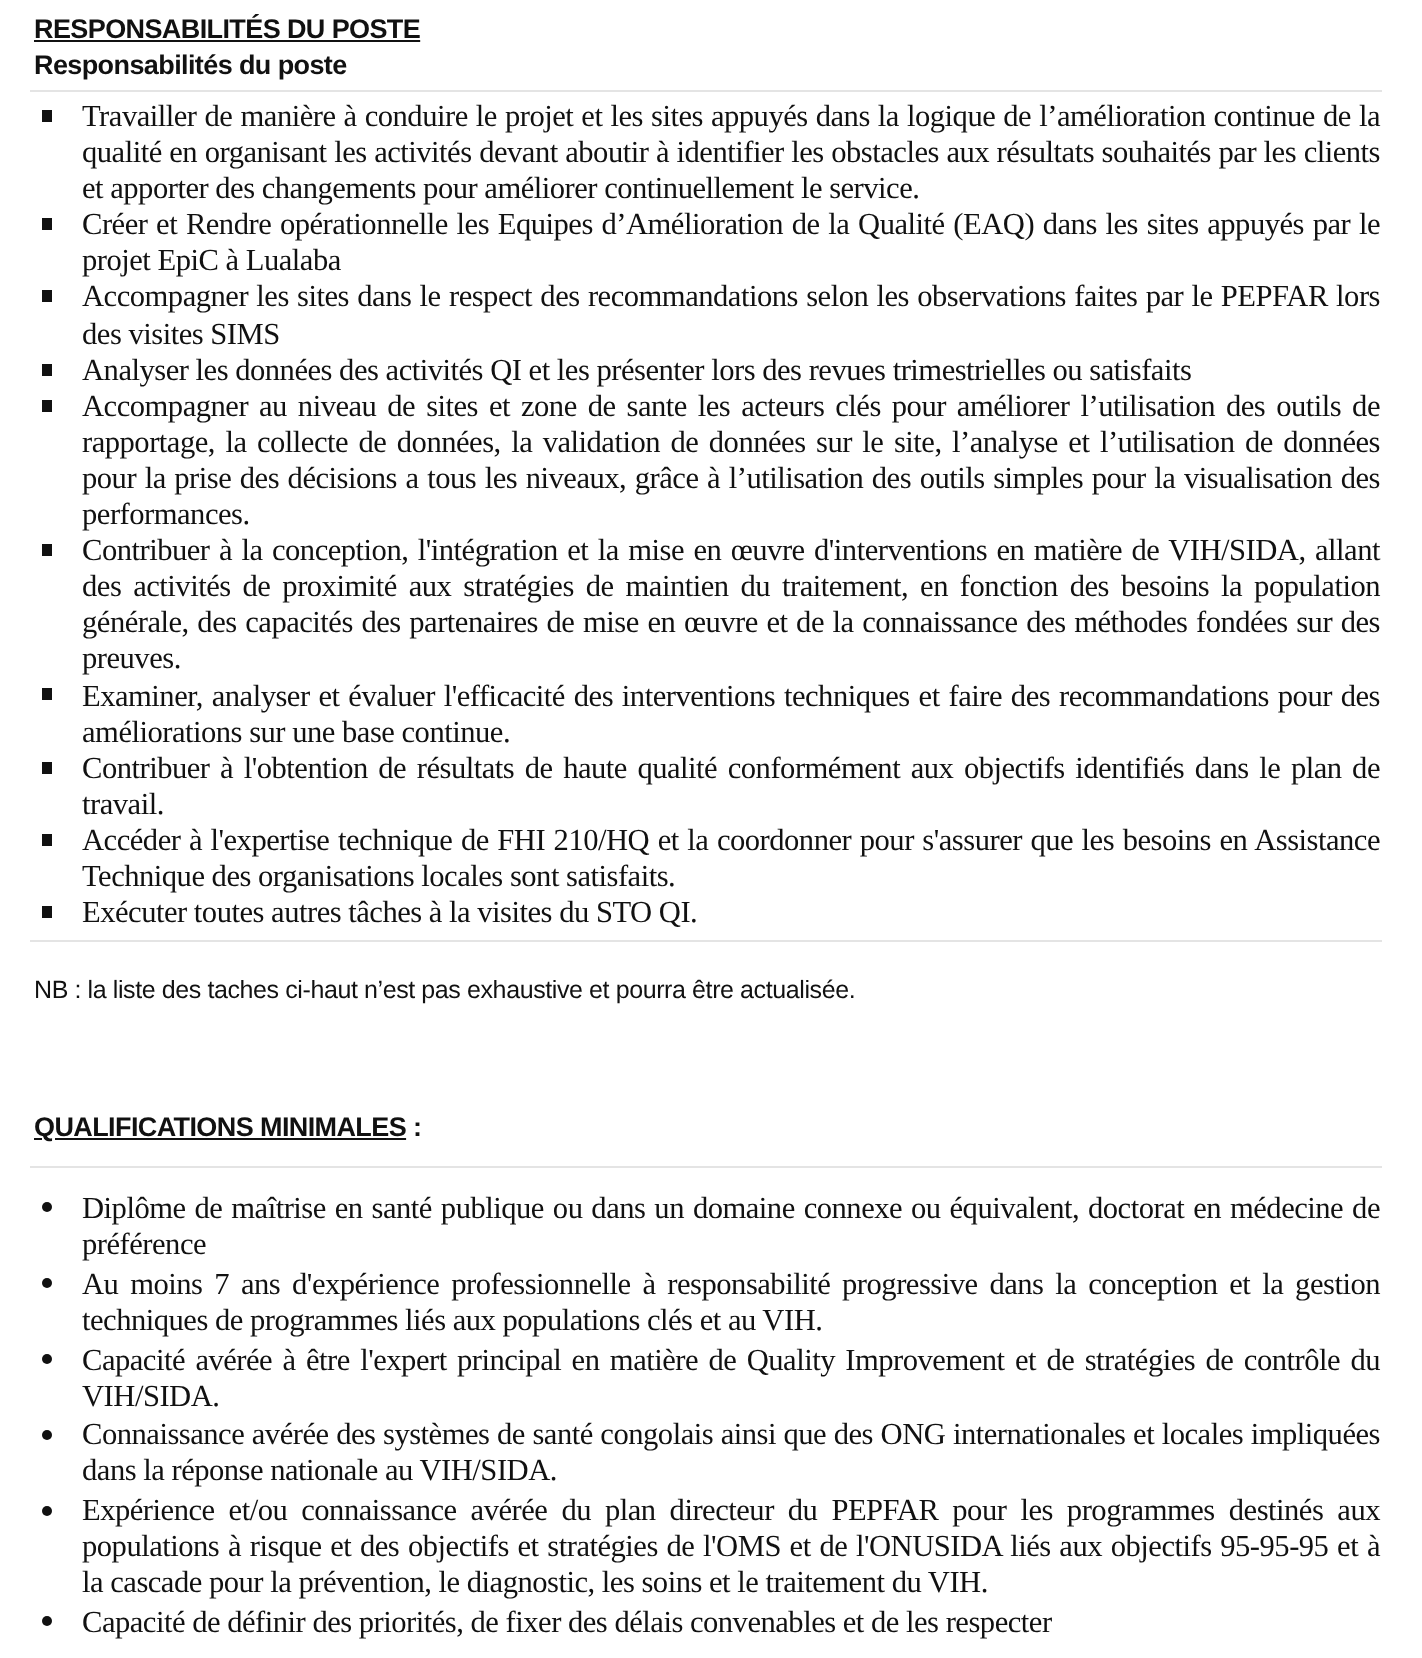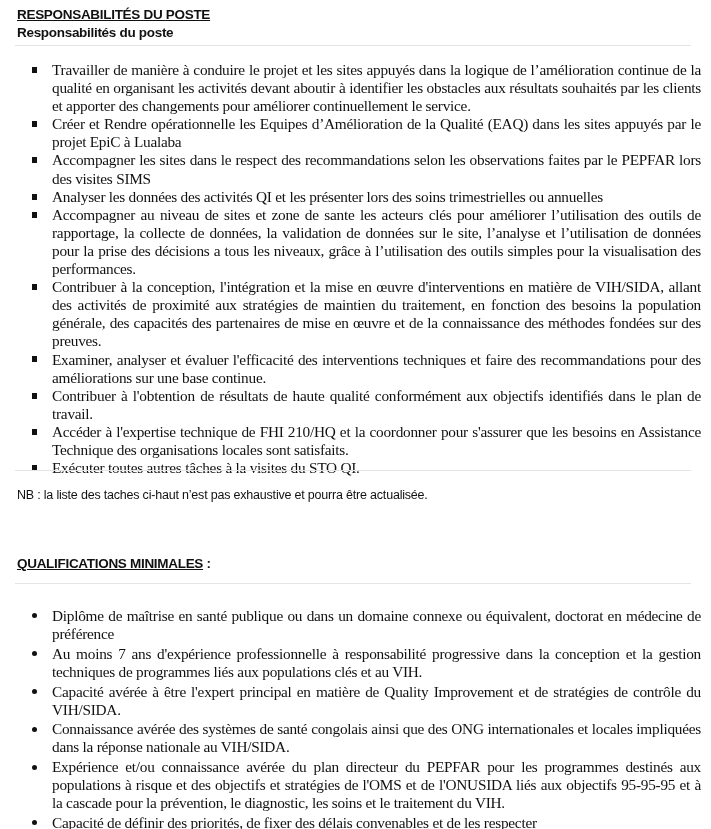--- a/index.html
+++ b/index.html
@@ -2,21 +2,21 @@
 <html><head>
   <meta charset="utf-8">
   <style>
     html, body { margin: 0; padding: 0; background: #ffffff; }
     body { width: 711px; height: 829px; overflow: hidden; position: relative; color: #111; }
     .sans { font-family: "Liberation Sans", "DejaVu Sans", sans-serif; }
     .serif { font-family: "Liberation Serif", "DejaVu Serif", serif; }
     .h1 { position: absolute; left: 17px; top: 7px; font-size: 13.5px; font-weight: bold; text-decoration: underline; letter-spacing: -0.3px; }
     .h2 { position: absolute; left: 17px; top: 25px; font-size: 13.5px; font-weight: bold; letter-spacing: -0.3px; }
     .rule { position: absolute; left: 15px; width: 676px; height: 1px; background: #e4e4e4; }
-    ul.list { position: absolute; left: 0; margin: 11px; padding: 0; list-style: none; width: 690px; }
+    ul.list { position: absolute; left: 0; margin: 0; padding: 0; list-style: none; width: 690px; }
     ul.list li { position: relative; padding-left: 41px; font-size: 15.3px; line-height: 18.1px; text-align: justify; letter-spacing: -0.25px; }
     ul.list li .bullet { position: absolute; left: 17px; top: 0; width: 12px; text-align: center; }
     .sq { display: inline-block; width: 5px; height: 6px; background: #111; vertical-align: middle; margin-top: -3px; }
     .dot { display: inline-block; width: 5px; height: 5px; border-radius: 50%; background: #111; vertical-align: middle; margin-top: -3px; }
     .nb { position: absolute; left: 17px; top: 488px; font-size: 12.5px; letter-spacing: -0.2px; }
     .h3 { position: absolute; left: 17px; top: 556px; font-size: 13.5px; font-weight: bold; letter-spacing: -0.3px; }
     .h3 .u { text-decoration: underline; }
     #list1 { top: 50px; }
     #list2 { top: 596px; }
     #list2 li { margin-bottom: 1.6px; }
@@ -25,21 +25,21 @@
 <body>
 
 <div class="h1 sans">RESPONSABILITÉS DU POSTE</div>
 <div class="h2 sans">Responsabilités du poste</div>
 <div class="rule" style="top:45px"></div>
 
 <ul class="list serif" id="list1">
   <li><span class="bullet"><span class="sq"></span></span><span>Travailler de manière à conduire le projet et les sites appuyés dans la logique de l’amélioration continue de la qualité en organisant les activités devant aboutir à identifier les obstacles aux résultats souhaités par les clients et apporter des changements pour améliorer continuellement le service.</span></li>
   <li><span class="bullet"><span class="sq"></span></span><span>Créer et Rendre opérationnelle les Equipes d’Amélioration de la Qualité (EAQ) dans les sites appuyés par le projet EpiC à Lualaba</span></li>
   <li><span class="bullet"><span class="sq"></span></span><span>Accompagner les sites dans le respect des recommandations selon les observations faites par le PEPFAR lors des visites SIMS</span></li>
-  <li><span class="bullet"><span class="sq"></span></span><span>Analyser les données des activités QI et les présenter lors des soins trimestrielles ou annuelles</span></li>
+  <li><span class="bullet"><span class="sq"></span></span><span>Analyser les données des activités QI et les présenter lors des revues trimestrielles ou satisfaits</span></li>
   <li><span class="bullet"><span class="sq"></span></span><span>Accompagner au niveau de sites et zone de sante les acteurs clés pour améliorer l’utilisation des outils de rapportage, la collecte de données, la validation de données sur le site, l’analyse et l’utilisation de données pour la prise des décisions a tous les niveaux, grâce à l’utilisation des outils simples pour la visualisation des performances.</span></li>
   <li><span class="bullet"><span class="sq"></span></span><span>Contribuer à la conception, l'intégration et la mise en œuvre d'interventions en matière de VIH/SIDA, allant des activités de proximité aux stratégies de maintien du traitement, en fonction des besoins la population générale, des capacités des partenaires de mise en œuvre et de la connaissance des méthodes fondées sur des preuves.</span></li>
   <li><span class="bullet"><span class="sq"></span></span><span>Examiner, analyser et évaluer l'efficacité des interventions techniques et faire des recommandations pour des améliorations sur une base continue.</span></li>
   <li><span class="bullet"><span class="sq"></span></span><span>Contribuer à l'obtention de résultats de haute qualité conformément aux objectifs identifiés dans le plan de travail.</span></li>
   <li><span class="bullet"><span class="sq"></span></span><span>Accéder à l'expertise technique de FHI 210/HQ et la coordonner pour s'assurer que les besoins en Assistance Technique des organisations locales sont satisfaits.</span></li>
   <li><span class="bullet"><span class="sq"></span></span><span>Exécuter toutes autres tâches à la visites du STO QI.</span></li>
 </ul>
 <div class="rule" style="top:470px"></div>
 
 <div class="nb sans">NB : la liste des taches ci-haut n’est pas exhaustive et pourra être actualisée.</div>

